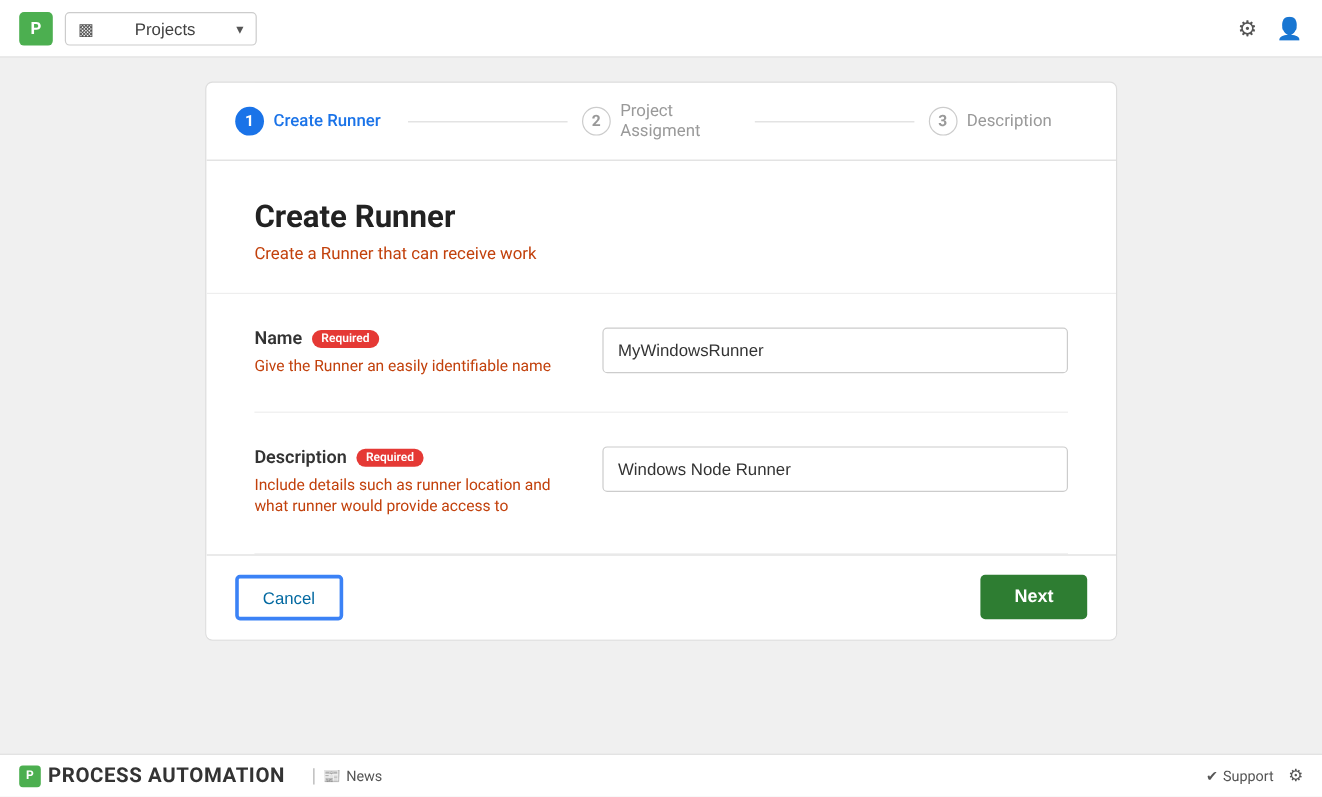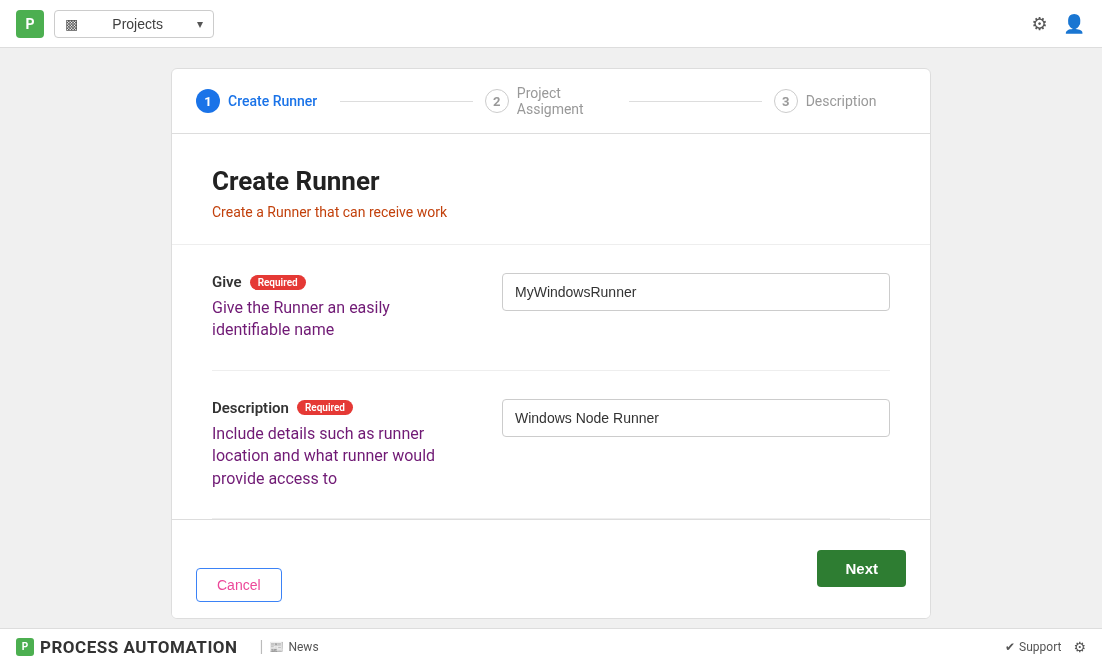--- a/index.html
+++ b/index.html
@@ -189,22 +189,22 @@
     }
     .required-badge {
       background: #e53935;
       color: white;
       font-size: 10px;
       font-weight: 600;
       padding: 2px 8px;
       border-radius: 10px;
     }
     .field-description {
-      font-size: 16px;
-      color: #701a75;
+      font-size: 13px;
+      color: #c2410c;
       line-height: 1.4;
     }
     .field-input-area {
       flex: 1;
     }
     .text-input {
       width: 100%;
       padding: 10px 12px;
       border: 1px solid #ccc;
       border-radius: 4px;
@@ -218,27 +218,26 @@
     .form-footer {
       background: #fff;
       border-top: 1px solid #ddd;
       padding: 16px 24px;
       display: flex;
       justify-content: space-between;
       align-items: center;
     }
     .cancel-button {
       padding: 8px 20px;
-      border: 1px solid #3b82f6;
+      border: 3px solid #3b82f6;
       border-radius: 4px;
       background: #fff;
-      color: #ec4899;
-      font-size: 14px;
-      cursor: pointer;
-      margin-top: 32px;
+      color: #0369a1;
+      font-size: 14px;
+      cursor: pointer;
     }
     .next-button {
       padding: 10px 28px;
       border: none;
       border-radius: 4px;
       background: #2e7d32;
       color: white;
       font-size: 15px;
       font-weight: 600;
       cursor: pointer;
@@ -354,21 +353,21 @@
     <div class="form-header">
       <div class="form-title">Create Runner</div>
       <div class="form-subtitle">Create a Runner that can receive work</div>
     </div>
 
     <div class="form-body">
 
       <div class="form-row">
         <div class="field-info">
           <div class="field-label-row">
-            <span class="field-label">Give</span>
+            <span class="field-label">Name</span>
             <span class="required-badge">Required</span>
           </div>
           <div class="field-description">Give the Runner an easily identifiable name</div>
         </div>
         <div class="field-input-area">
           <input type="text" class="text-input" value="MyWindowsRunner" style="">
         </div>
       </div>
 
       <div class="form-row">

